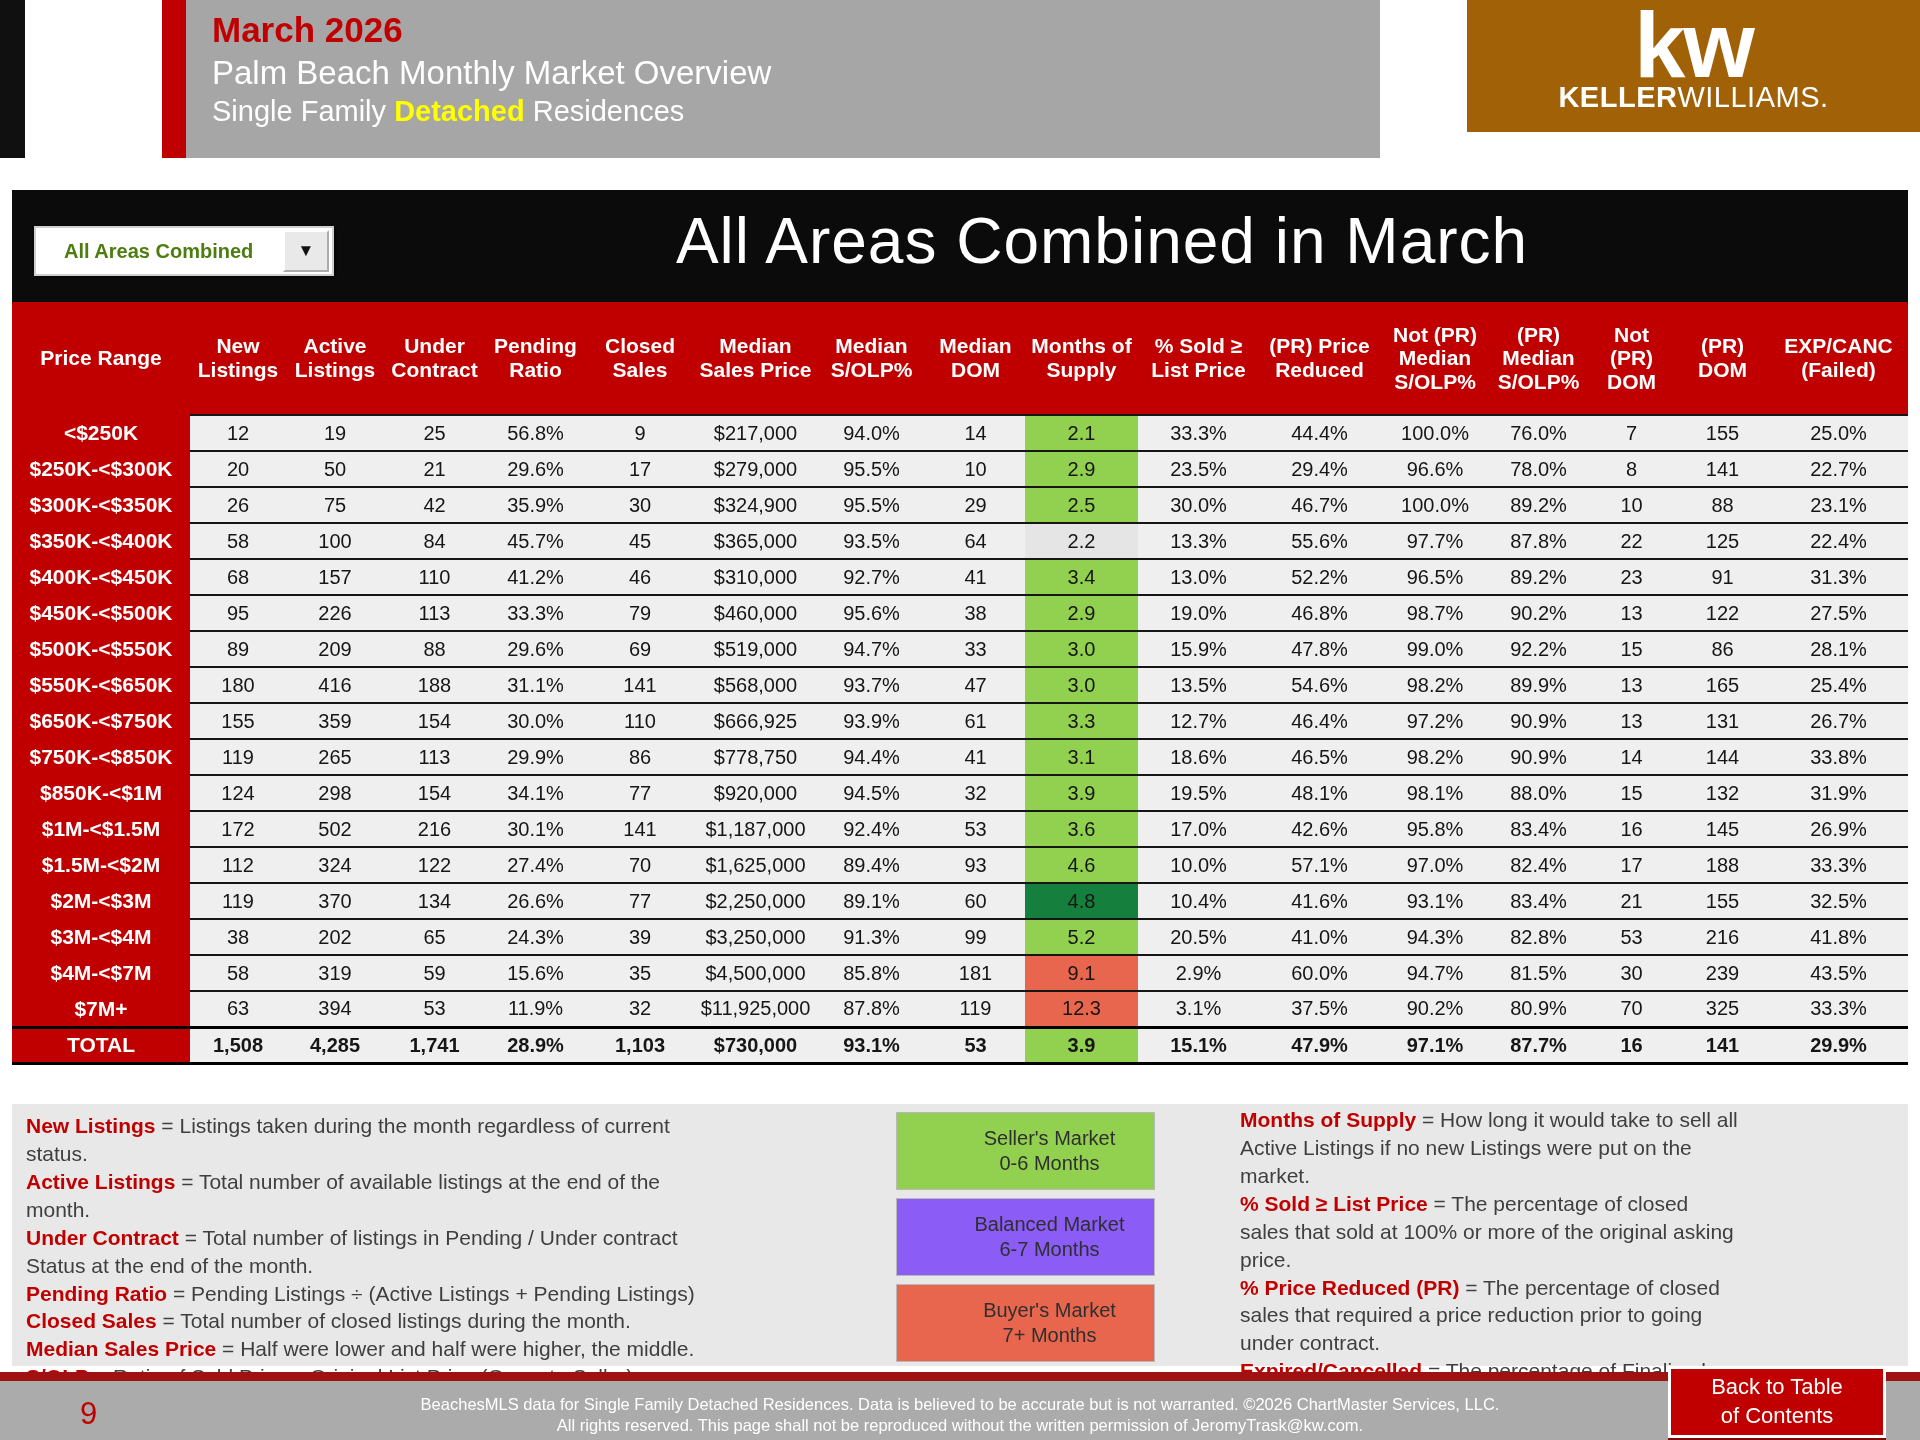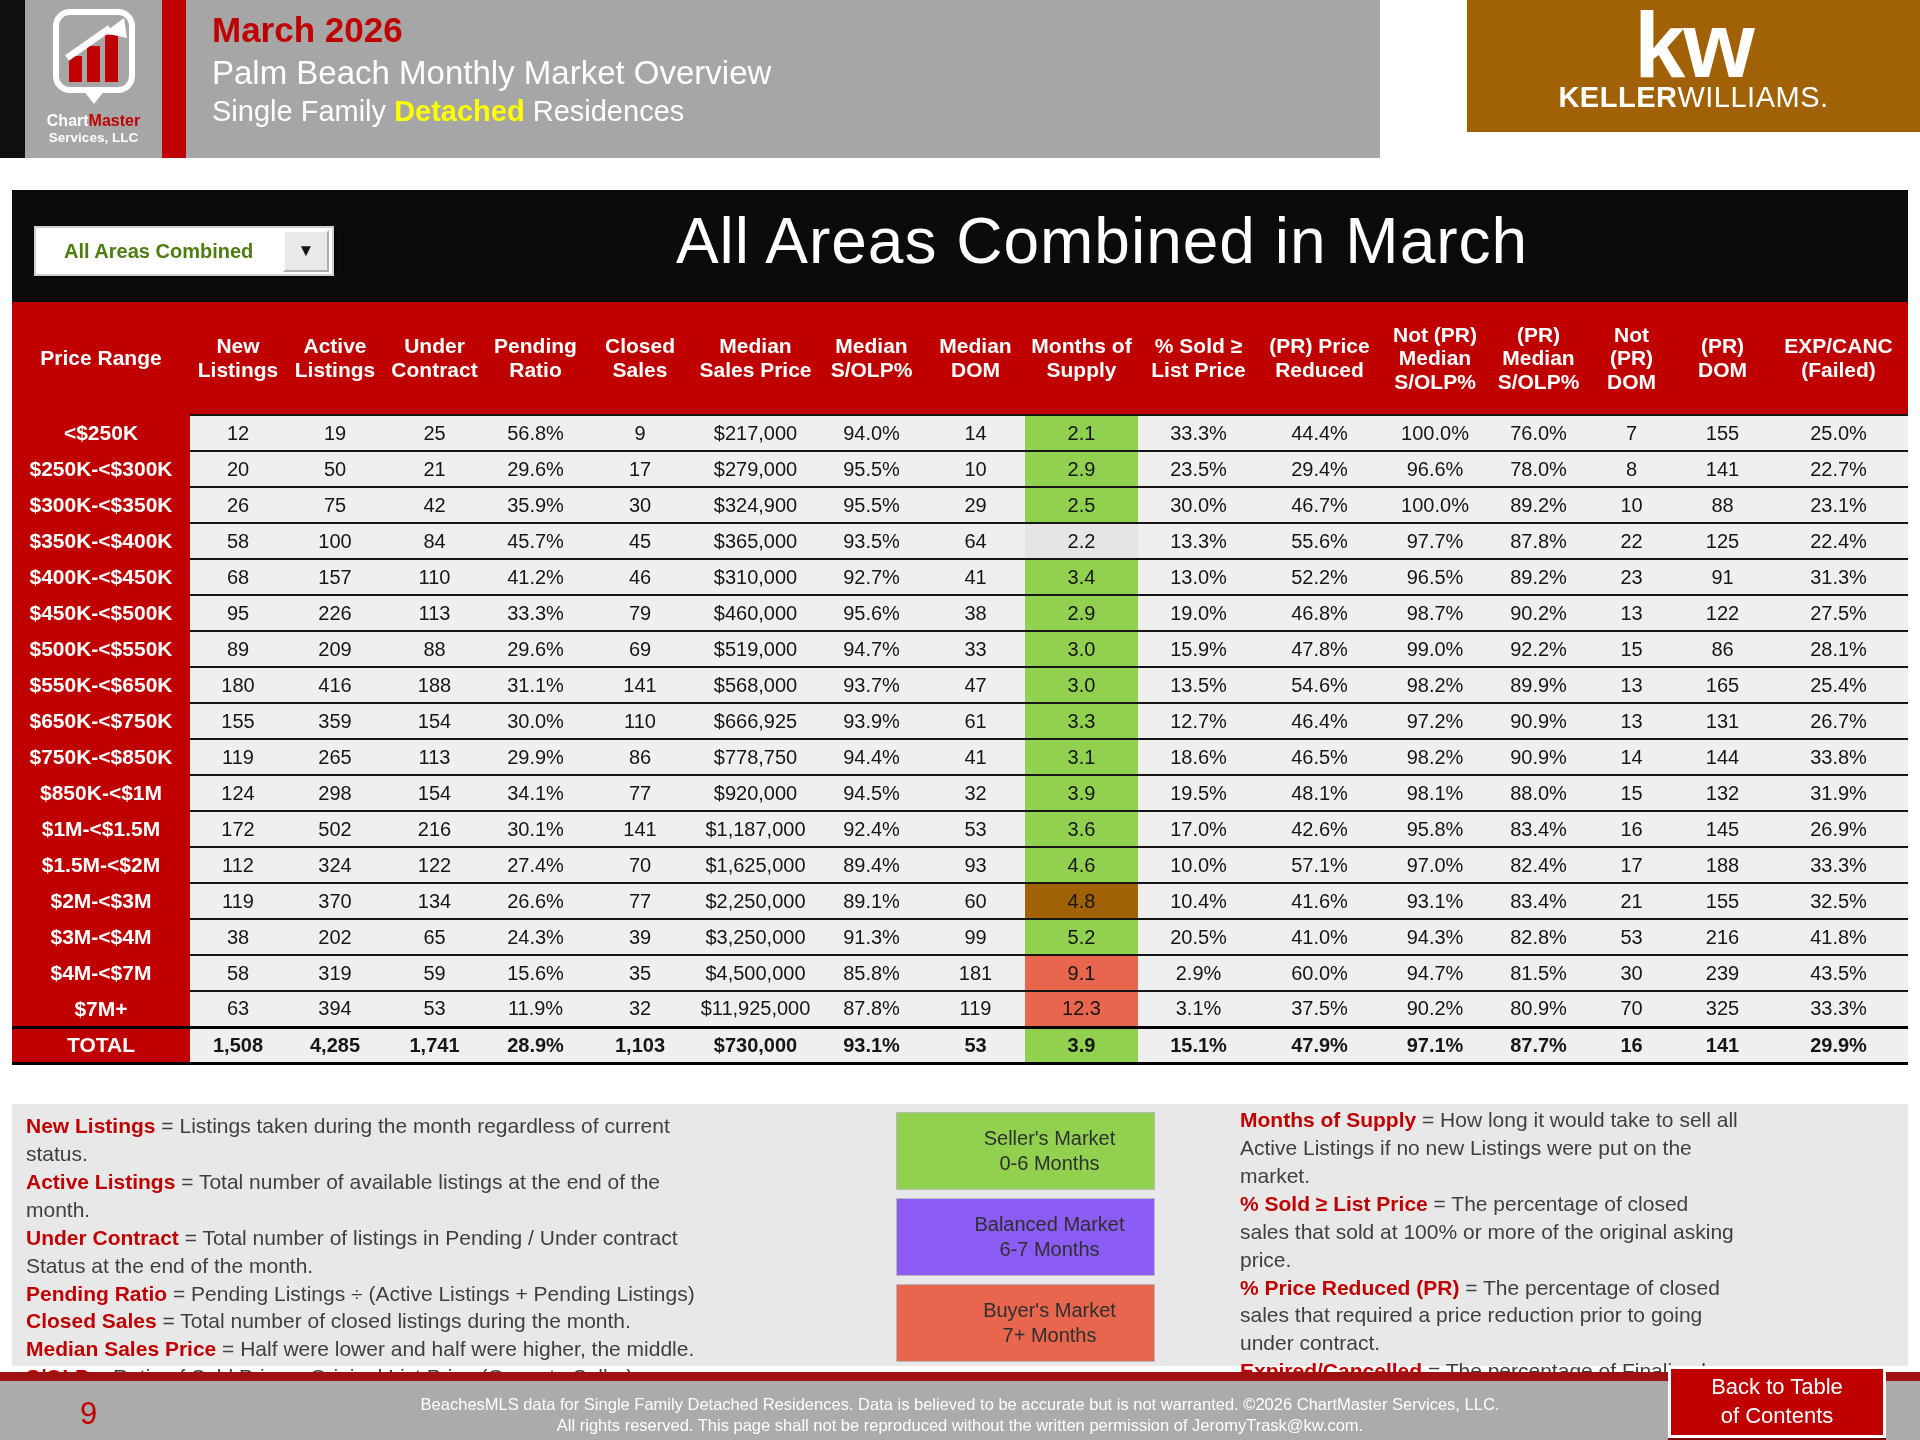--- a/index.html
+++ b/index.html
@@ -71,33 +71,20 @@
             align-items:center;justify-content:center;text-align:center;white-space:pre-line;cursor:pointer;}
   .back-btn-shadow{position:absolute;left:1668px;top:1435px;width:218px;height:5px;background:#7D0606;}
 </style>
 </head>
 <body>
 
 <div id="page">
 
   <div class="top-band">
     <div class="black-edge"></div>
-    <div class="logo-block">
-      <svg class="logo-svg" width="96" height="104" viewBox="0 0 96 104">
-        <rect x="10" y="4" width="76" height="78" rx="14" fill="none" stroke="#ffffff" stroke-width="6"></rect>
-        <rect x="23" y="48" width="13" height="26" fill="#C00000"></rect>
-        <rect x="41" y="38" width="13" height="36" fill="#C00000"></rect>
-        <rect x="59" y="27" width="13" height="47" fill="#C00000"></rect>
-        <path d="M21 50 L64 20" stroke="#ffffff" stroke-width="7" fill="none"></path>
-        <polygon points="78,10 81,30 58,25" fill="#ffffff"></polygon>
-        <polygon points="37,82 59,82 48,96" fill="#ffffff"></polygon>
-      </svg>
-      <div class="logo-text"><span>Chart</span><span class="red">Master</span></div>
-      <div class="logo-sub">Services, LLC</div>
-    </div>
     <div class="red-stripe"></div>
     <div class="gray-band"></div>
     <div class="h-month">March 2026</div>
     <div class="h-title">Palm Beach Monthly Market Overview</div>
     <div class="h-sub"><span>Single Family </span><span class="yellow">Detached</span><span> Residences</span></div>
     <div class="kw-block">
       <div class="kw-mark">kw</div>
       <div class="kw-name"><span class="bold">KELLER</span><span class="light">WILLIAMS.</span></div>
     </div>
   </div>
@@ -424,21 +411,21 @@
           <tr>
             <td class="price">$2M-&lt;$3M</td>
             <td>119</td>
             <td>370</td>
             <td>134</td>
             <td>26.6%</td>
             <td>77</td>
             <td>$2,250,000</td>
             <td>89.1%</td>
             <td>60</td>
-            <td style="background: #a16207; margin-left: 36px;">4.8</td>
+            <td style="background: #15803d; margin-left: 36px;">4.8</td>
             <td>10.4%</td>
             <td>41.6%</td>
             <td>93.1%</td>
             <td>83.4%</td>
             <td>21</td>
             <td>155</td>
             <td>32.5%</td>
           </tr>
           <tr>
             <td class="price">$3M-&lt;$4M</td>

